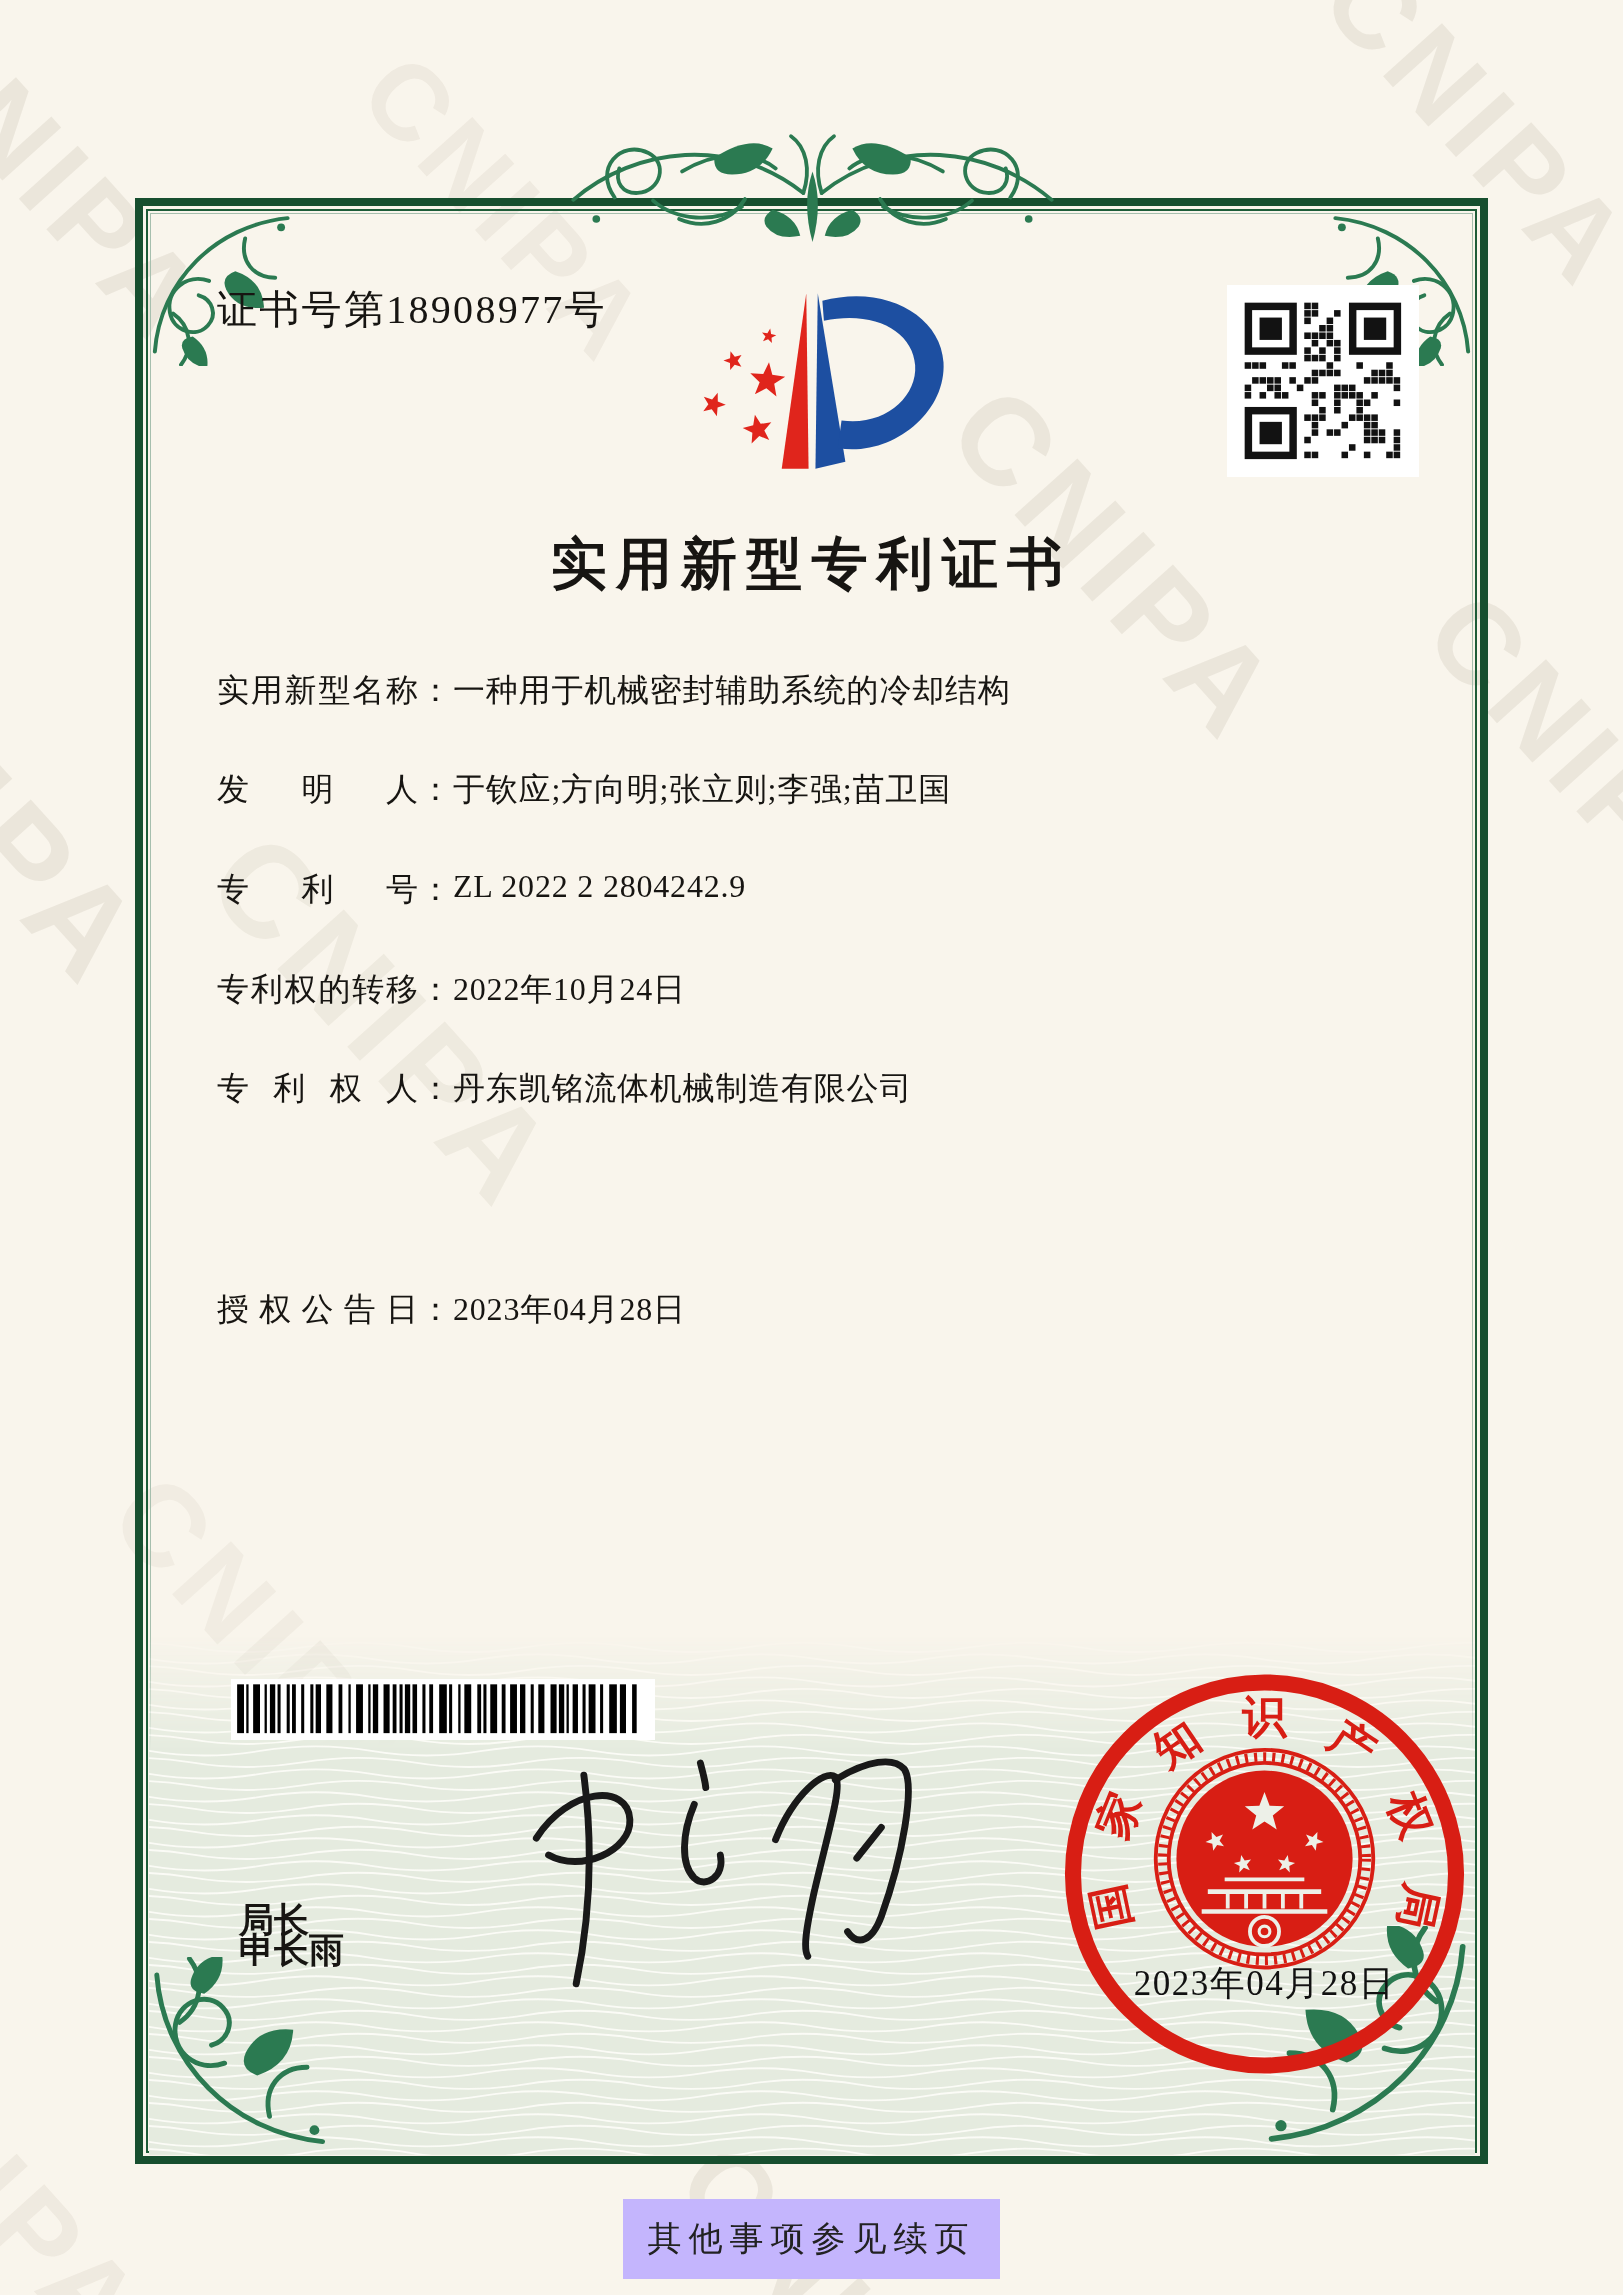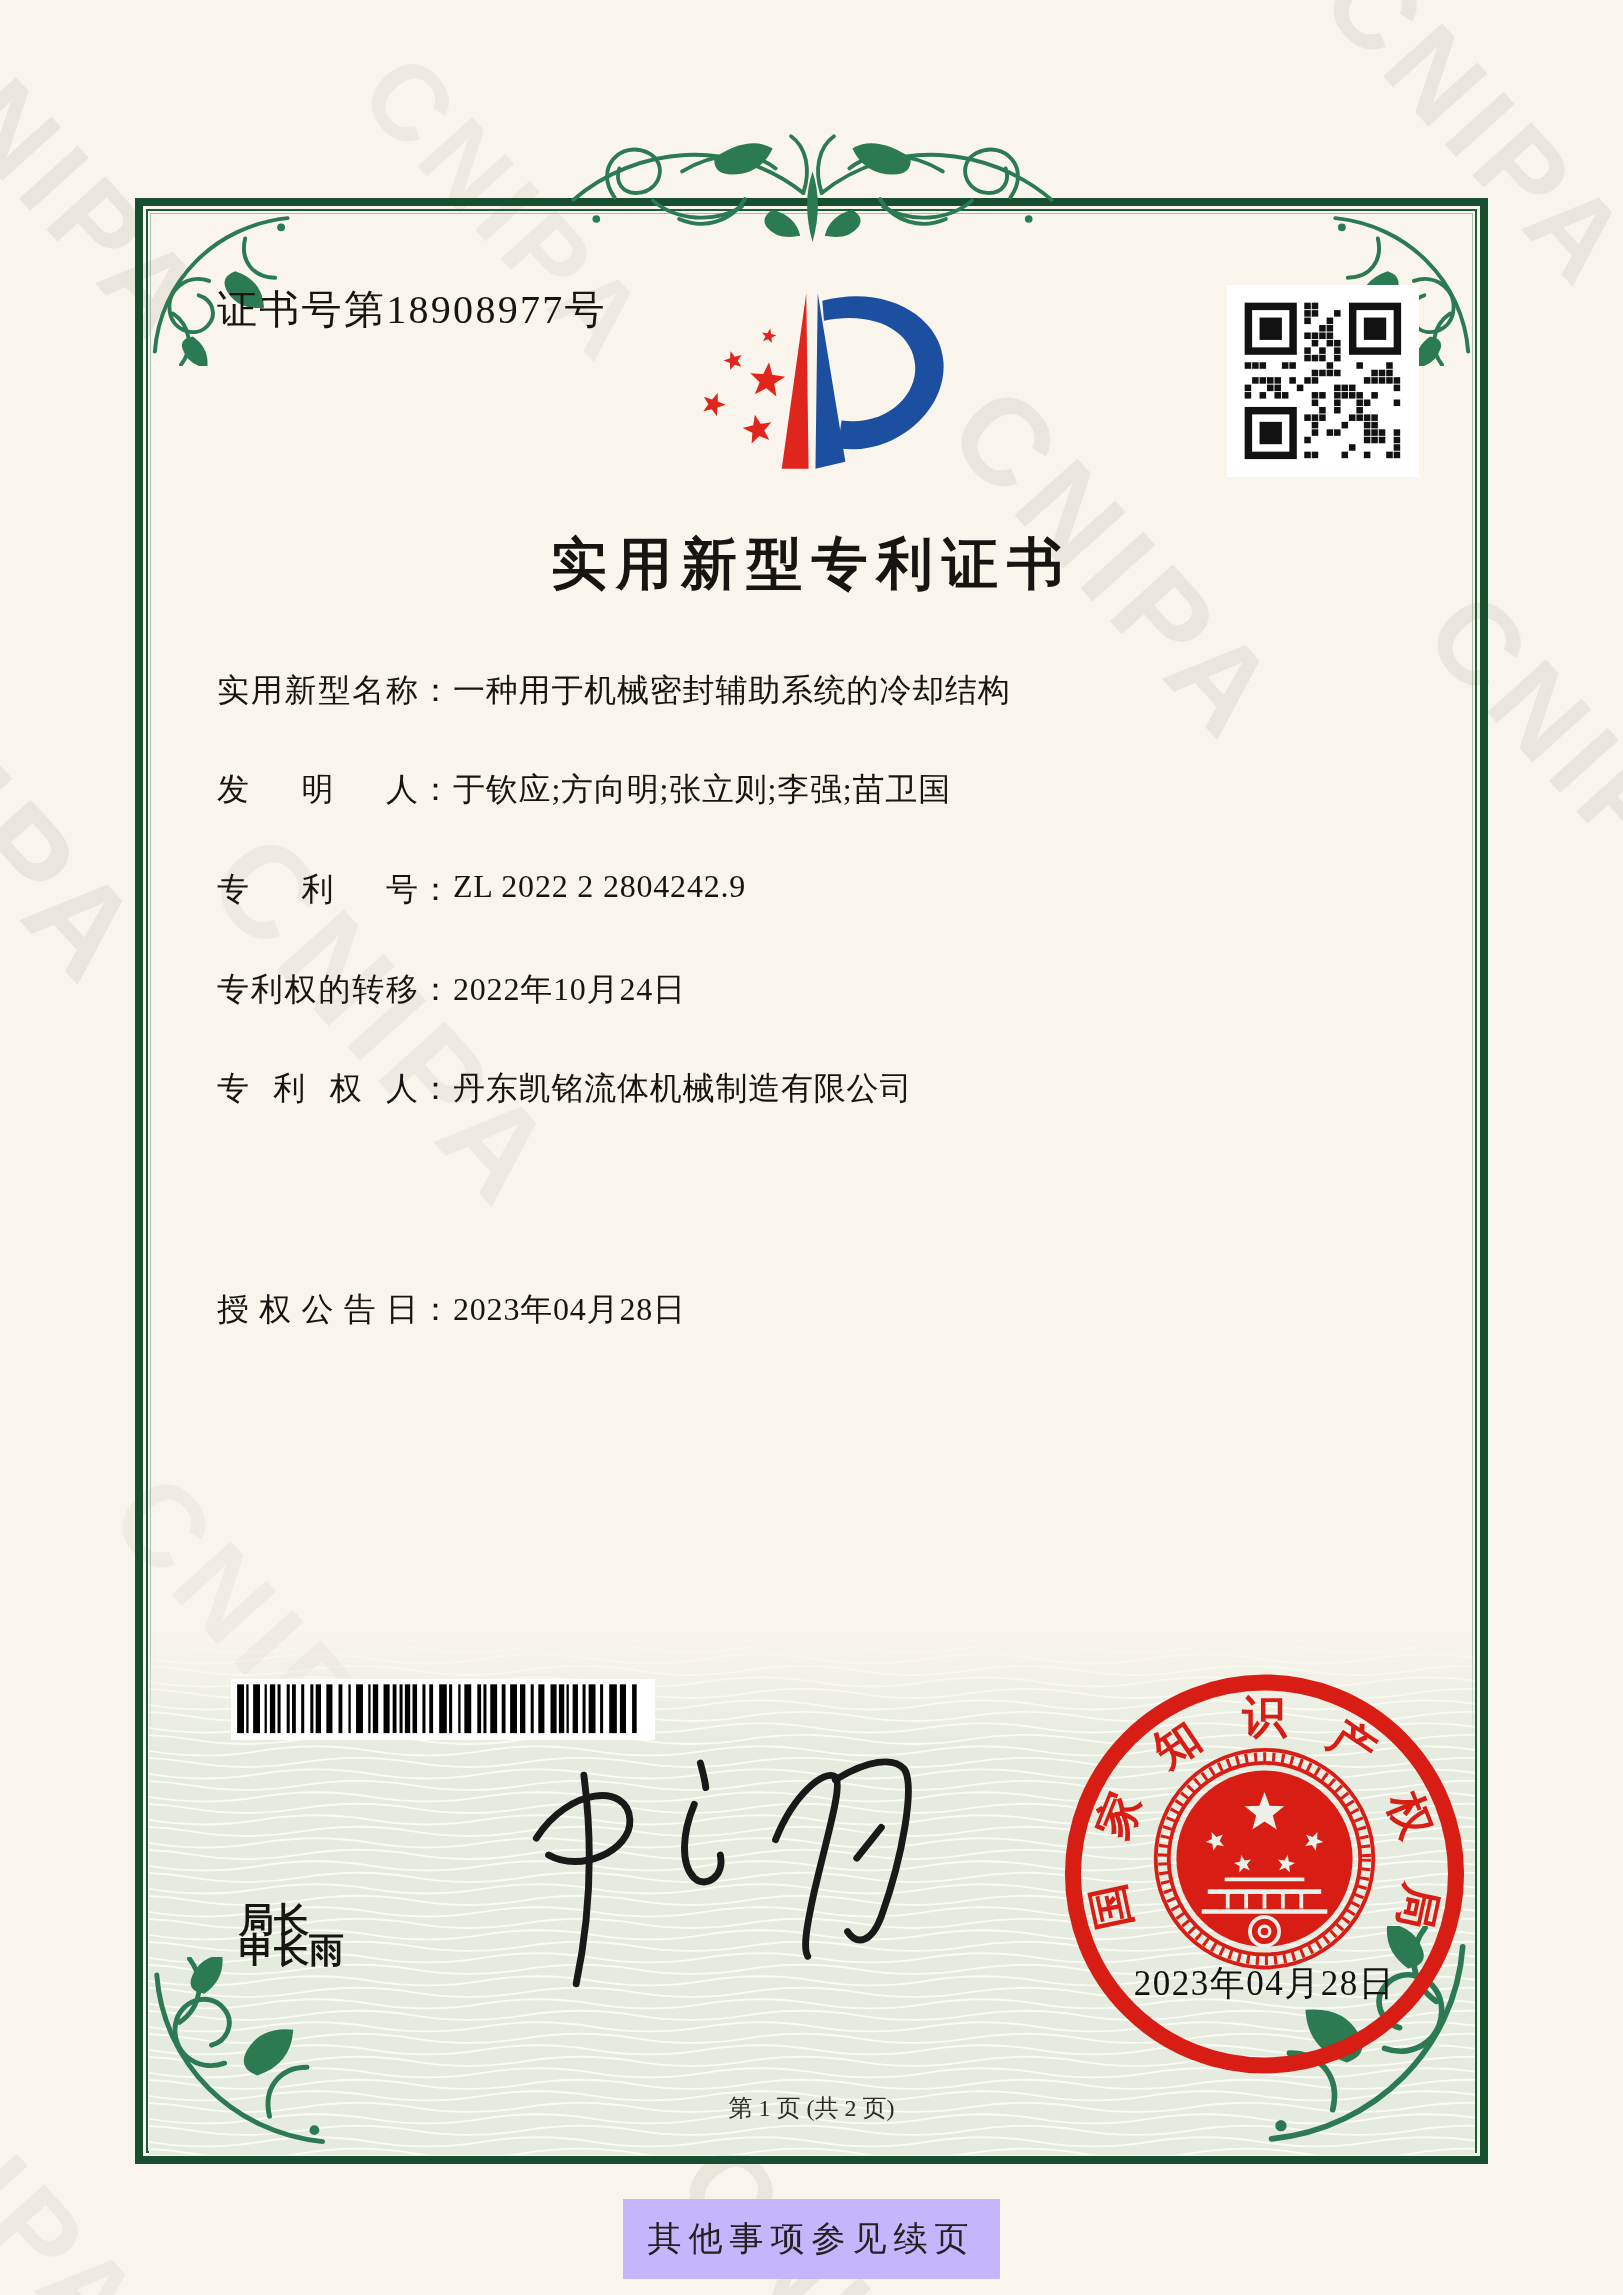--- a/index.html
+++ b/index.html
@@ -435,17 +435,16 @@
         <path d="M206,288 H354" stroke-width="6"></path>
         <path d="M232,288 V310 M256,288 V310 M280,288 V310 M304,288 V310 M328,288 V310" stroke-width="5"></path>
         <path d="M198,314 H362" stroke-width="6"></path>
         <circle cx="280" cy="340" r="19" stroke-width="5"></circle>
         <circle cx="280" cy="340" r="7" stroke-width="4"></circle>
       </g>
     </g>
   </svg>
   <div id="seal-date">2023年04月28日</div>
 
-  <div id="page-info">第 1 页 (共 2 页)</div>
   <div id="cont-note">其他事项参见续页</div>
 
 </div>
 
 
 </body></html>

